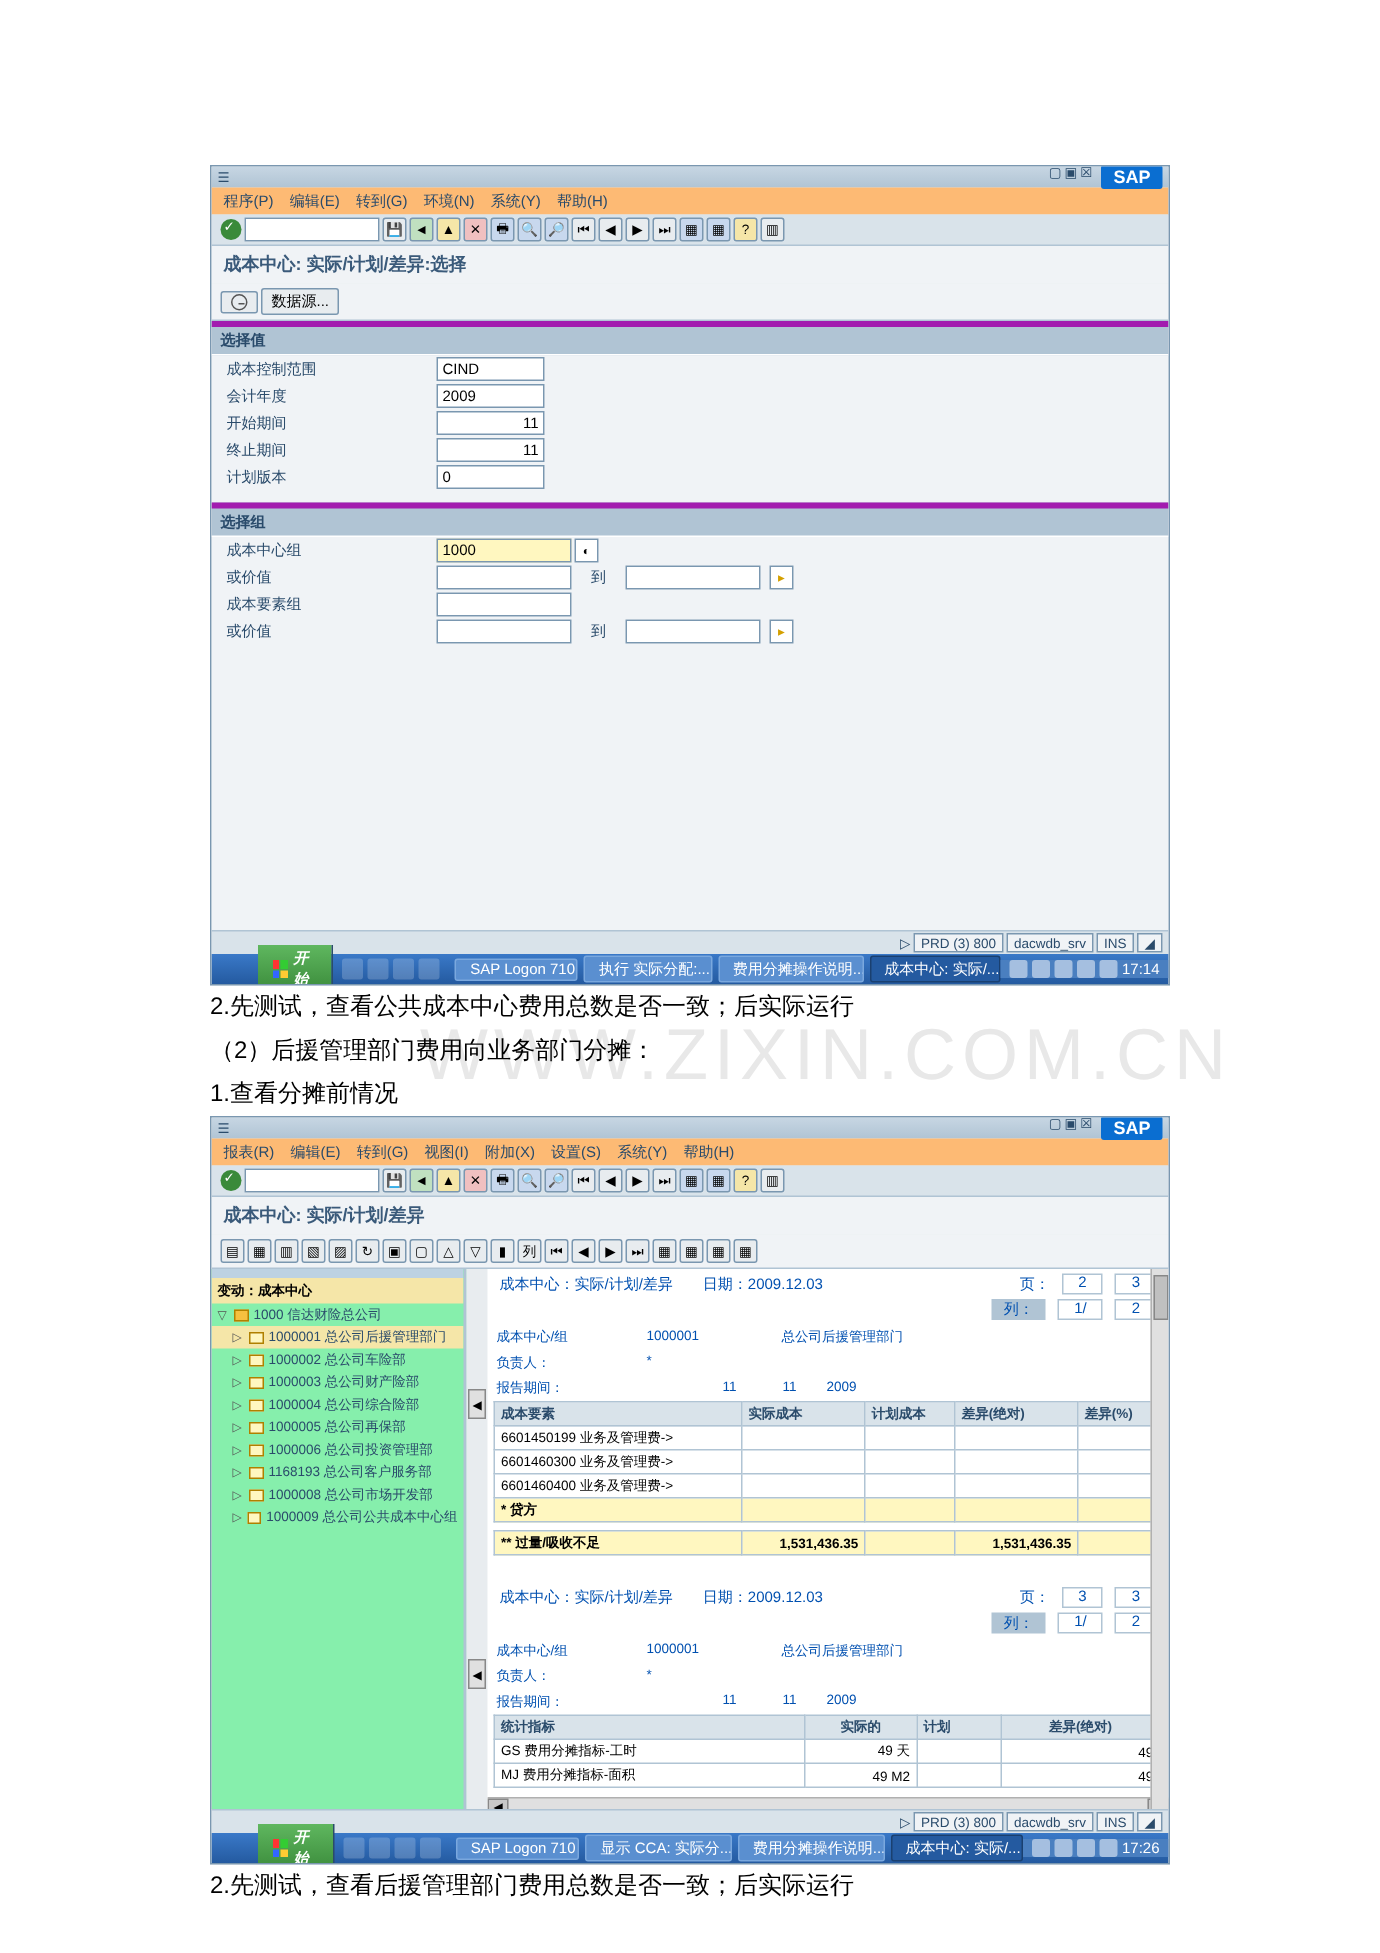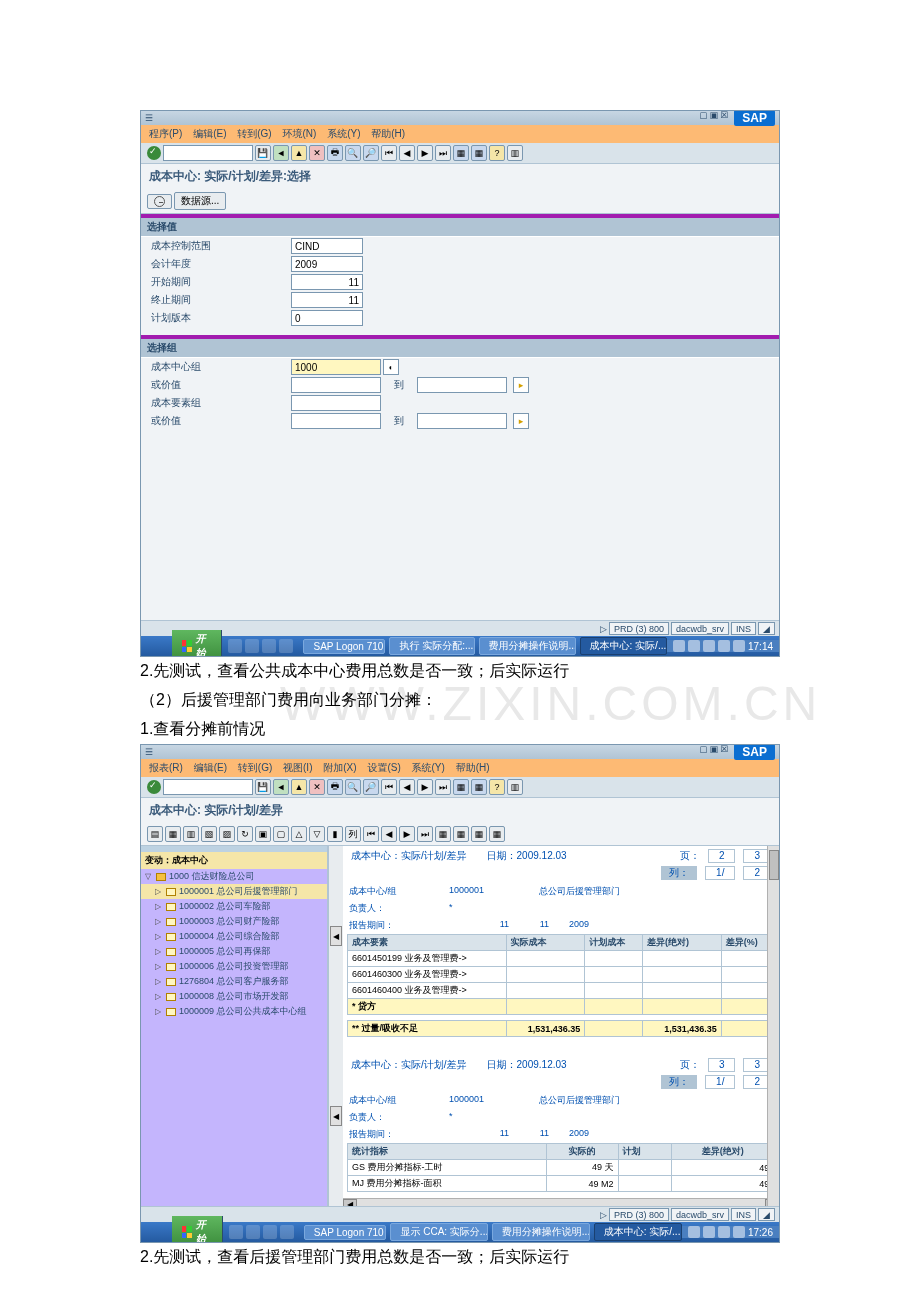--- a/index.html
+++ b/index.html
@@ -48,21 +48,21 @@
   .taskbar .ql { display:flex; gap:3px; padding:0 6px; }
   .taskbar .ql div { width:14px; height:14px; background:rgba(255,255,255,.2); border-radius:2px; }
   .taskbar .task { background:#5a8fd0; border:1px solid #7aa8de; padding:1px 6px; margin-left:4px; border-radius:2px; display:flex; align-items:center; gap:3px; max-width:100px; overflow:hidden; white-space:nowrap; }
   .taskbar .task .ico { width:10px; height:10px; background:#f5c040; }
   .taskbar .tray { margin-left:auto; background:#4a7fc0; padding:0 6px; display:flex; align-items:center; gap:3px; }
   .taskbar .tray-ico { width:12px; height:12px; background:rgba(255,255,255,.5); border-radius:2px; }
   .taskbar .task.active { background:#245aa0; border-color:#1a4070; }
 
   
   .split { display:flex; height:360px; }
-  .tree-pane { width:188px; background:#c4b5fd; border-right:2px solid #b0c4d4; font-size:9px; overflow:hidden; }
+  .tree-pane { width:170px; background:#86efac; border-right:2px solid #b0c4d4; font-size:9px; overflow:hidden; }
   .tree-hdr { background:#f5e6a8; padding:2px 4px; font-weight:bold; }
   .tree-node { padding:1px 4px 1px 14px; display:flex; align-items:center; gap:3px; color:#2a4b6b; white-space:nowrap; }
   .tree-node.root { padding-left:4px; }
   .tree-node .fold { width:10px; height:8px; background:#f5c040; border:1px solid #b08000; }
   .tree-node .yfold { background:#fff7c0; }
   .tree-node .tri { font-size:8px; color:#555; width:8px; }
 
   .report-pane { flex:1; background:#fff; overflow:hidden; position:relative; font-size:9px; }
   .report-scroll { position:absolute; right:0; top:0; width:12px; height:100%; background:#e0e0e0; border-left:1px solid #b0b0b0; }
   .report-scroll .thumb { position:absolute; left:1px; width:10px; height:30px; background:#c0c0c0; border:1px solid #888; top:4px; }
@@ -341,21 +341,21 @@
           <span>1000005 总公司再保部</span>
         </div>
       <div class="tree-node">
           <span class="tri">▷</span>
           <span class="fold yfold"></span>
           <span>1000006 总公司投资管理部</span>
         </div>
       <div class="tree-node">
           <span class="tri">▷</span>
           <span class="fold yfold"></span>
-          <span>1276804 总公司客户服务部</span>
+          <span>1168193 总公司客户服务部</span>
         </div>
       <div class="tree-node">
           <span class="tri">▷</span>
           <span class="fold yfold"></span>
           <span>1000008 总公司市场开发部</span>
         </div>
       <div class="tree-node">
           <span class="tri">▷</span>
           <span class="fold yfold"></span>
           <span>1000009 总公司公共成本中心组</span>

